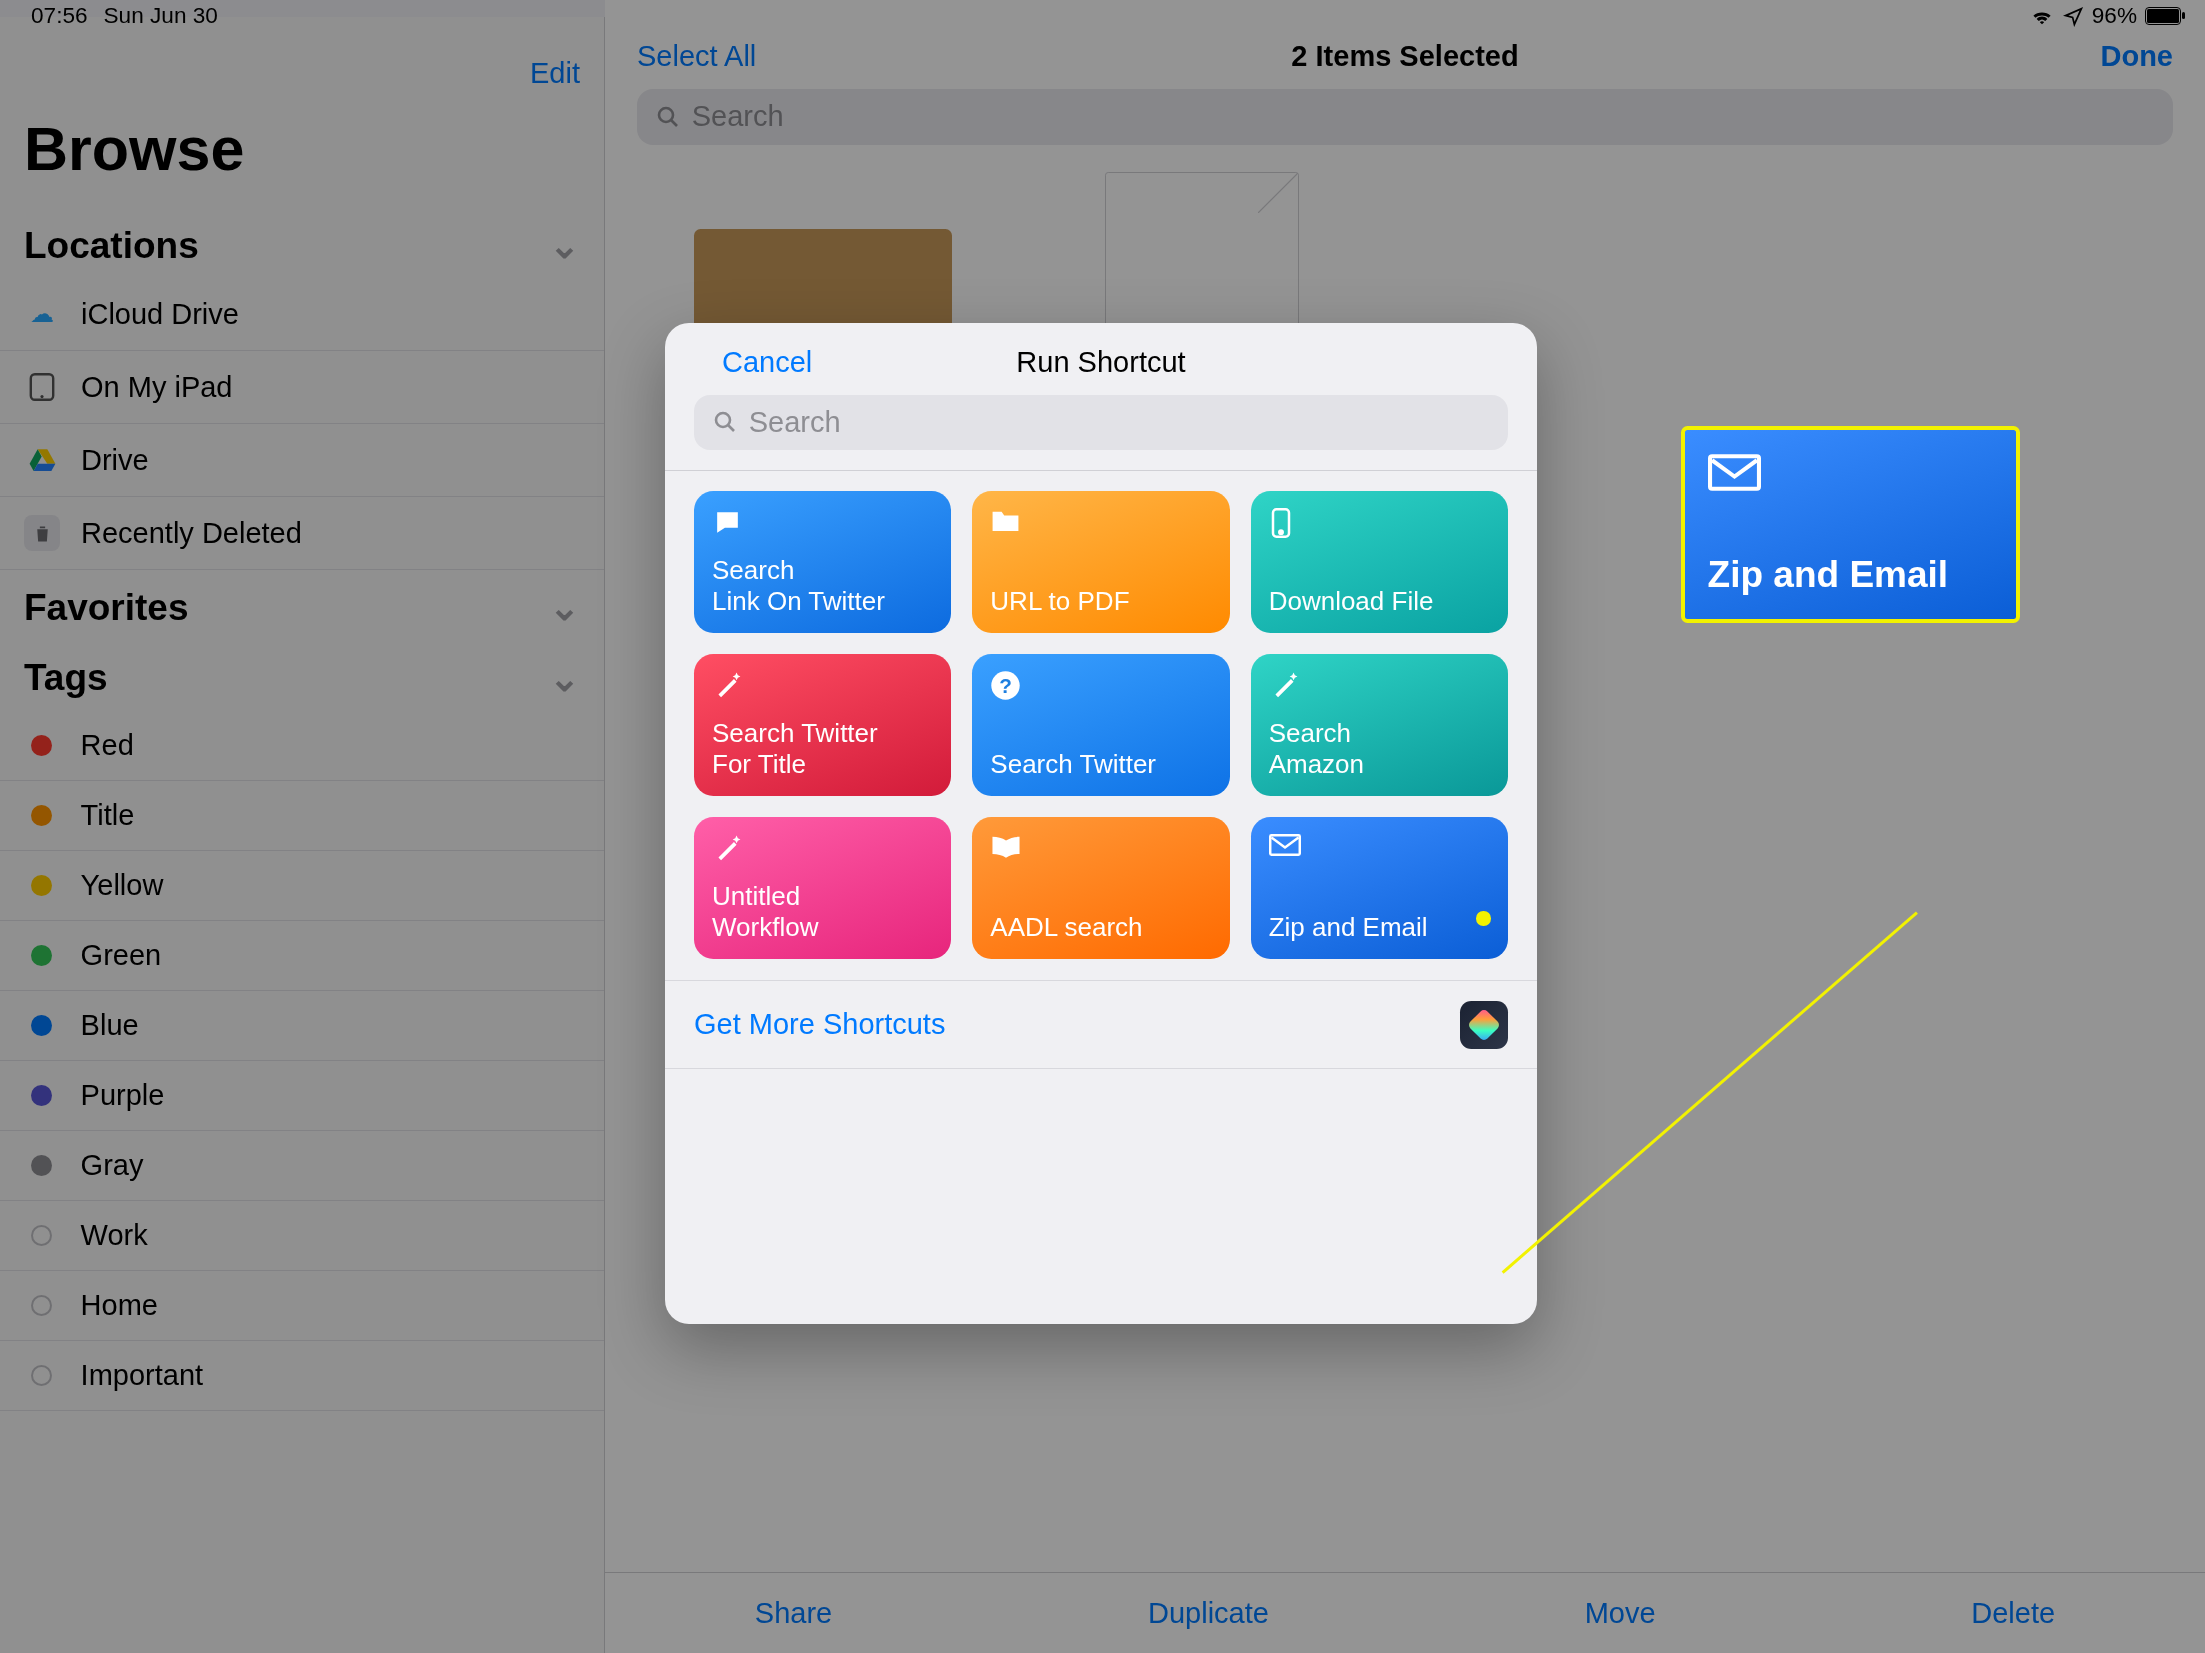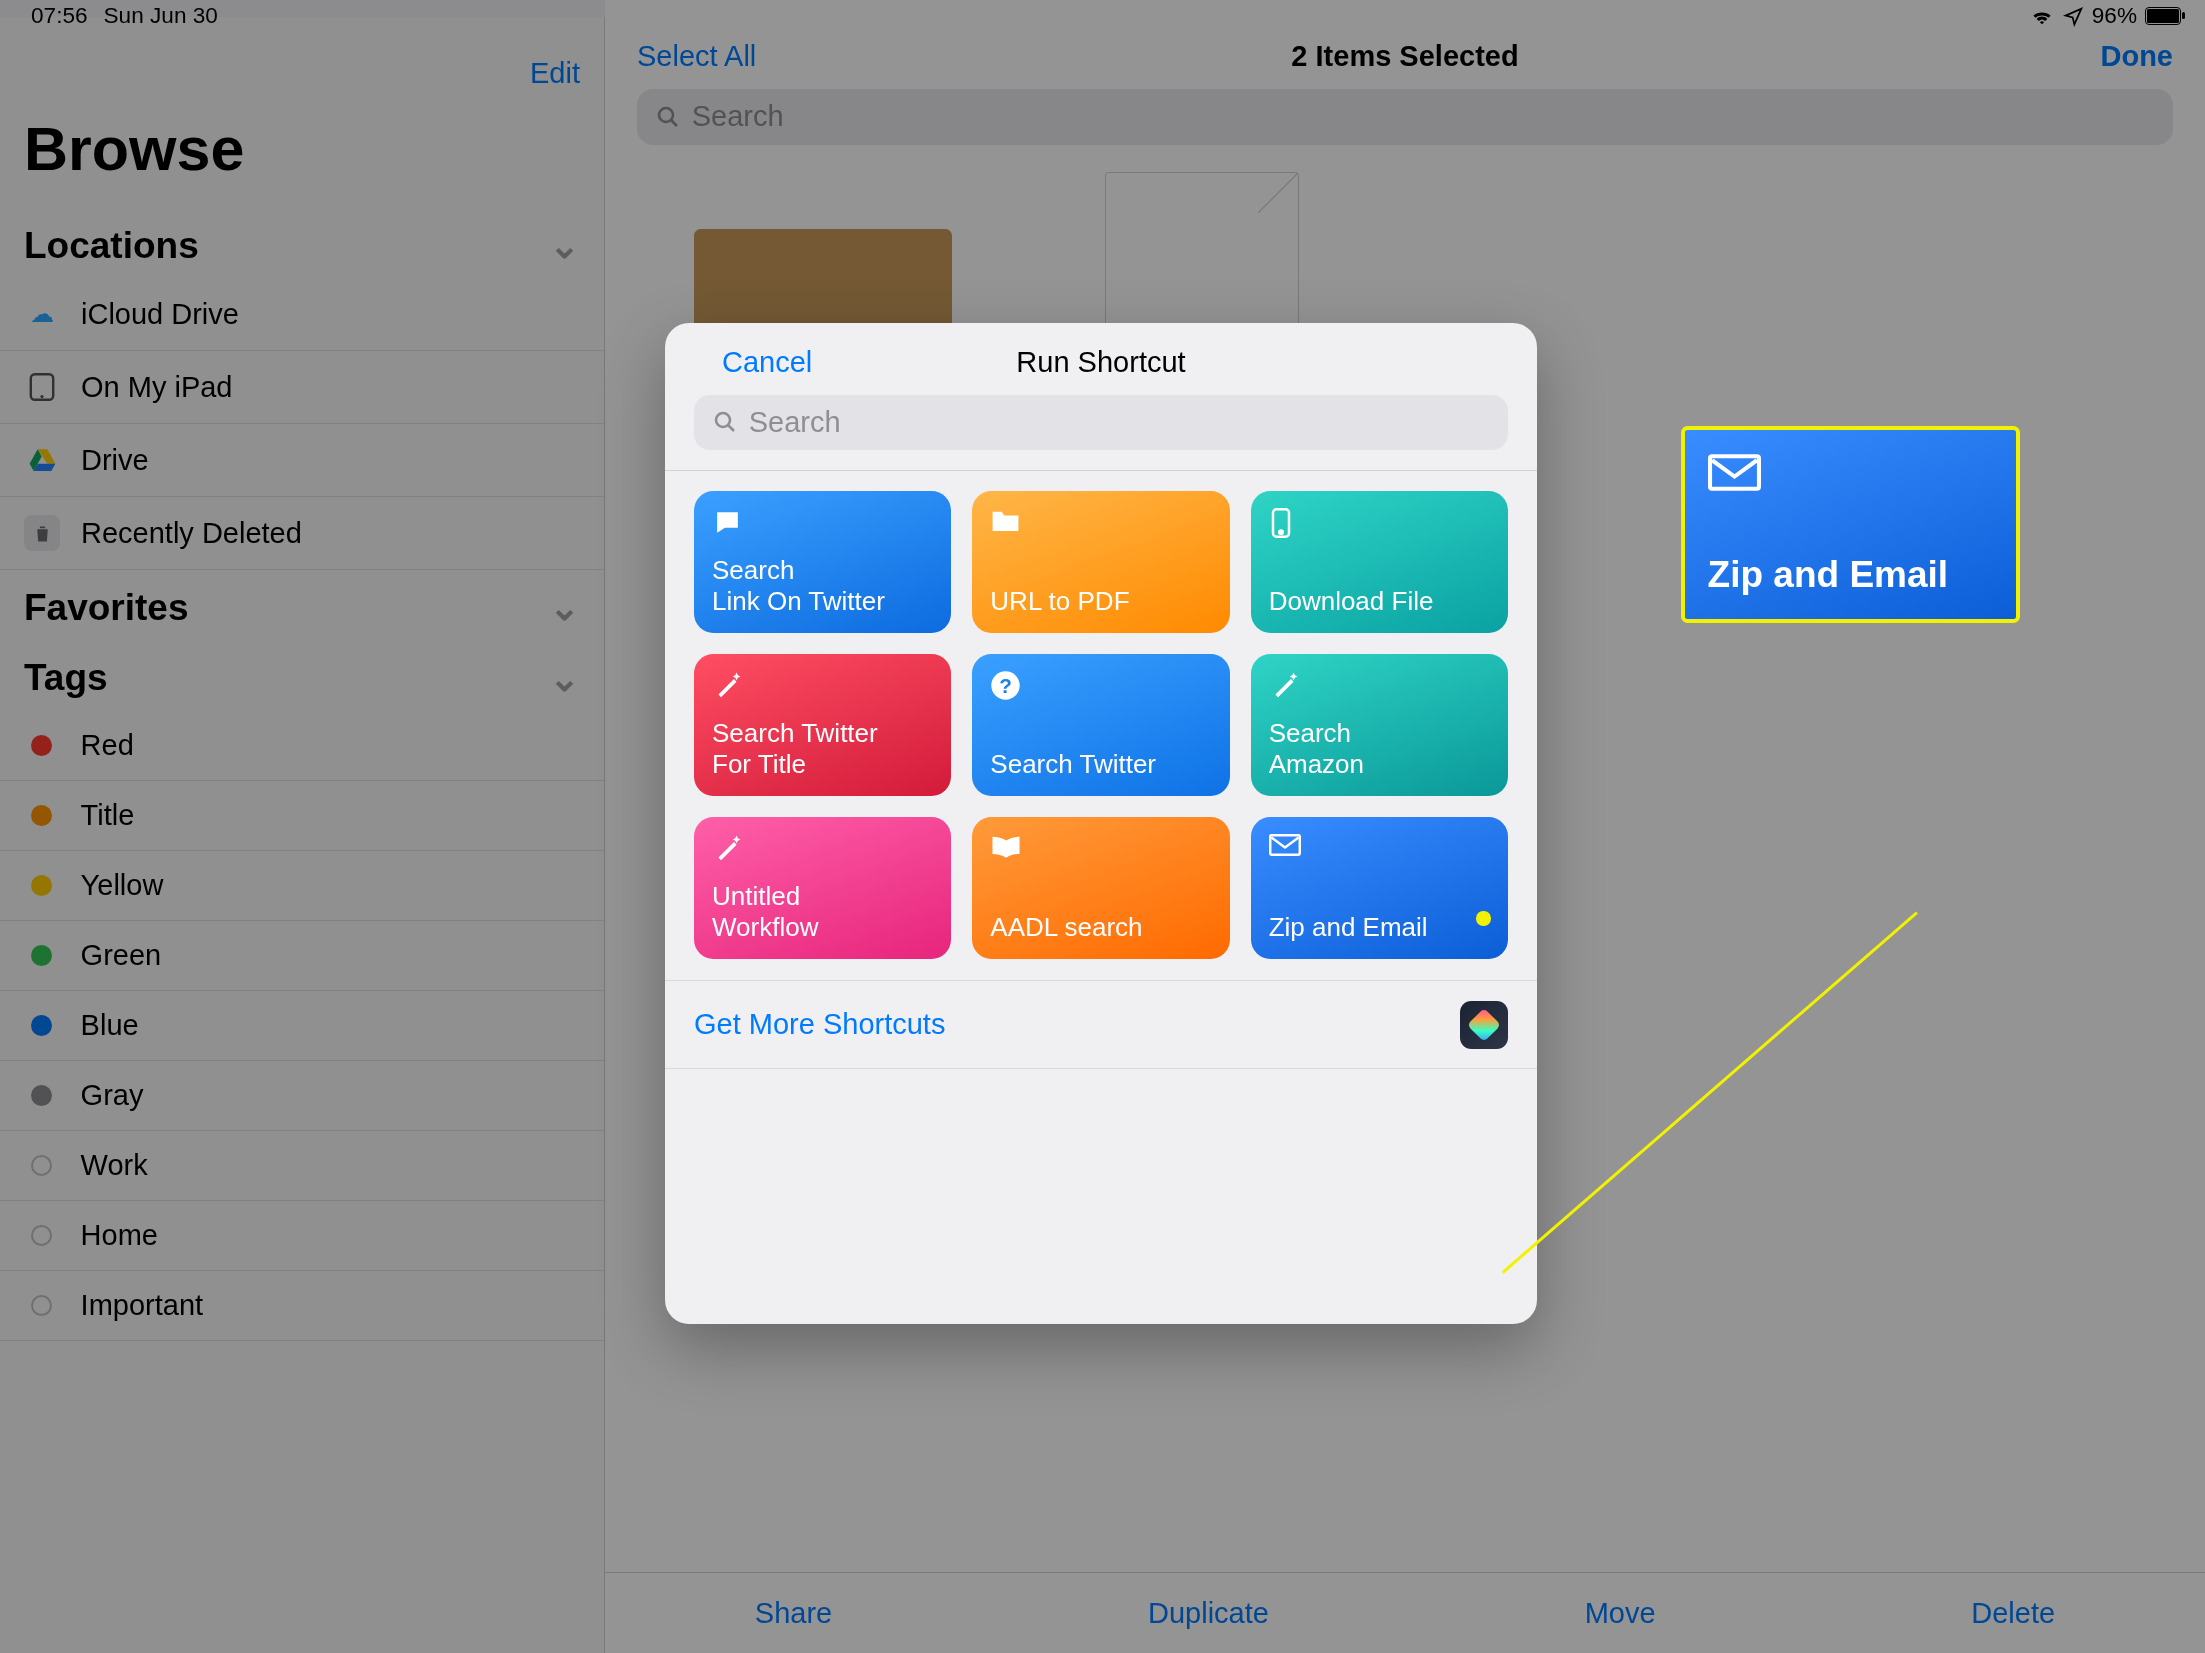--- a/index.html
+++ b/index.html
@@ -157,20 +157,24 @@
       </div>
     <div class="list-item">
         <span class="tag-dot" style="background:#34c759"></span>
         <span>Green</span>
       </div>
     <div class="list-item">
         <span class="tag-dot" style="background:#007aff"></span>
         <span>Blue</span>
       </div>
     <div class="list-item">
+        <span class="tag-dot" style="background:#5856d6"></span>
+        <span>Purple</span>
+      </div>
+    <div class="list-item">
         <span class="tag-dot" style="background:#8e8e93"></span>
         <span>Gray</span>
       </div>
     <div class="list-item">
         <span class="tag-circle"></span>
         <span>Work</span>
       </div>
     <div class="list-item">
         <span class="tag-circle"></span>
         <span>Home</span>

